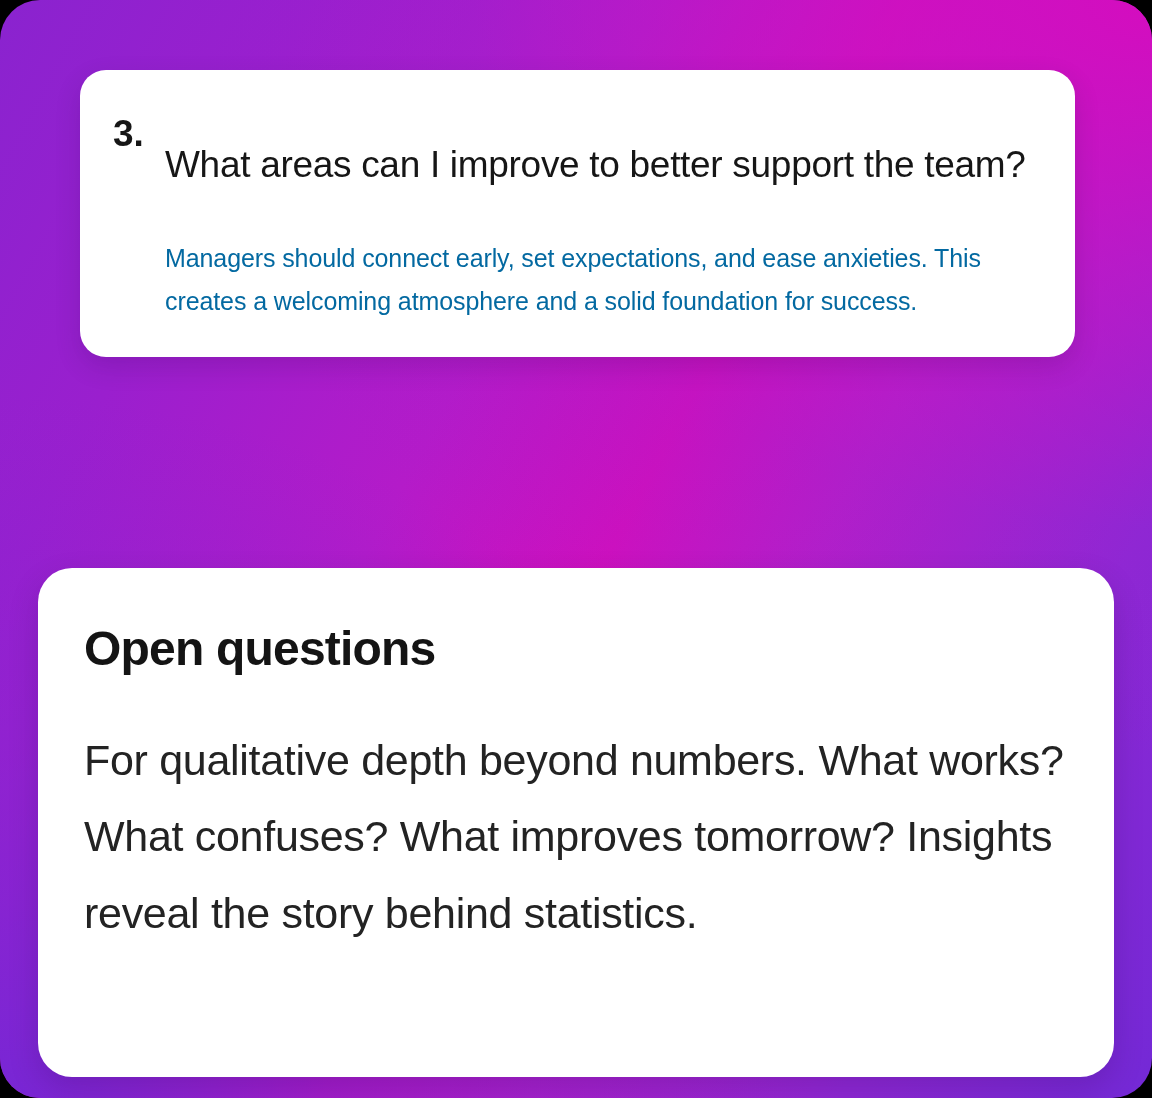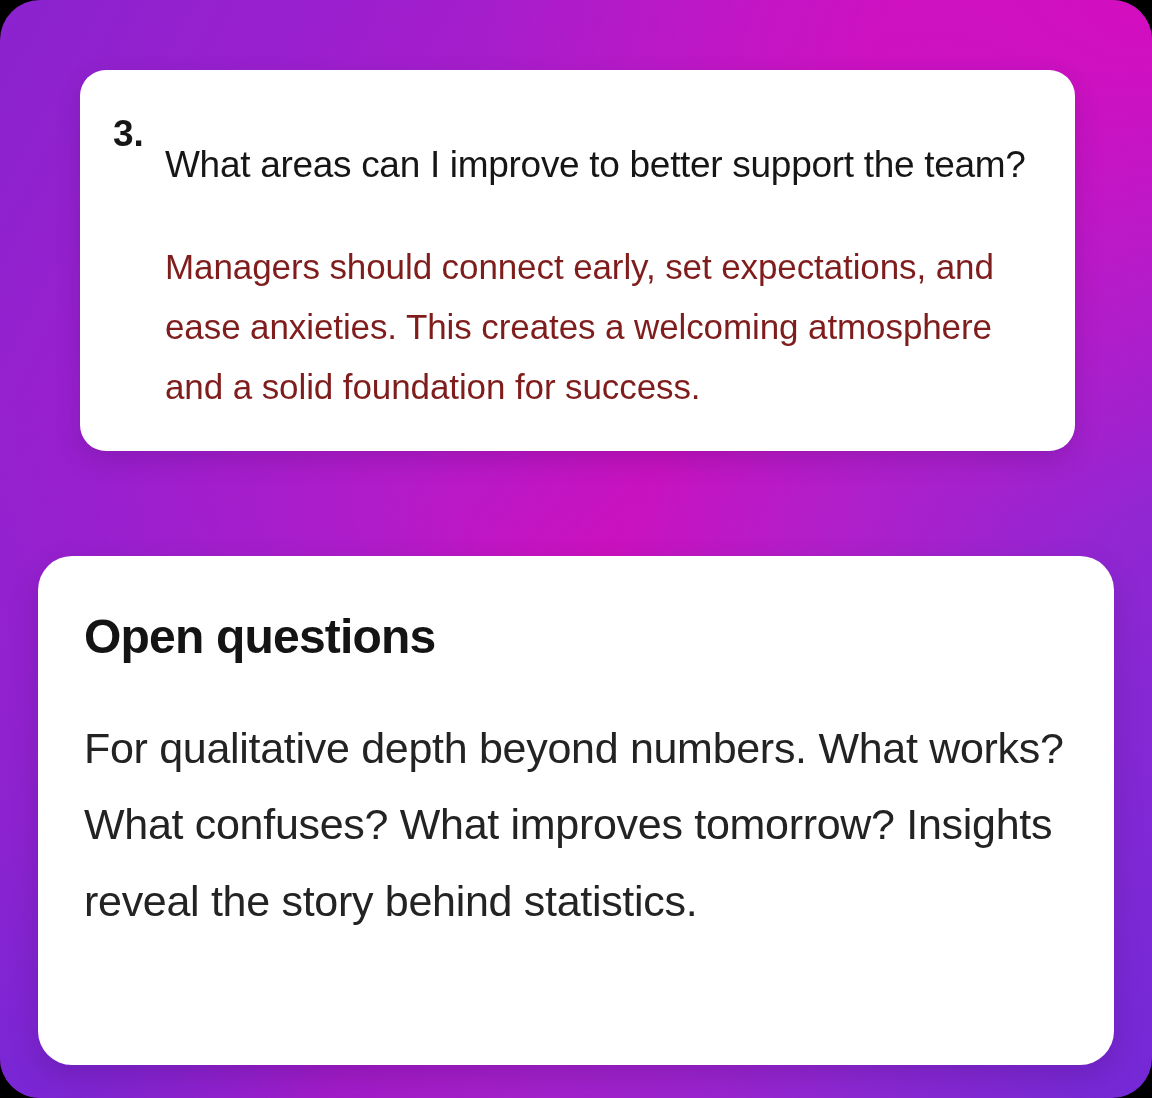--- a/index.html
+++ b/index.html
@@ -84,33 +84,33 @@
   .qa-question {
     flex: 1 1 auto;
     font-size: 37px;
     font-weight: 400;
     line-height: 1.62;
     color: #161616;
     letter-spacing: -0.3px;
   }
   .qa-answer {
     margin: 12px 0 0 52px;
-    font-size: 35px;
+    font-size: 25px;
     font-weight: 400;
     line-height: 1.71;
-    color: #7f1d1d;
+    color: #0369a1;
     letter-spacing: -0.1px;
     max-width: 880px;
   }
 
   
   .panel-card {
     position: absolute;
     left: 38px;
-    top: 556px;
+    top: 568px;
     width: 1076px;
     height: 509px;
     box-sizing: border-box;
     background: #FFFFFF;
     border-radius: 34px;
     padding: 52px 46px 46px 46px;
     box-shadow: 0 12px 30px rgba(40, 0, 70, 0.18);
   }
   .panel-title {
     margin: 0;

